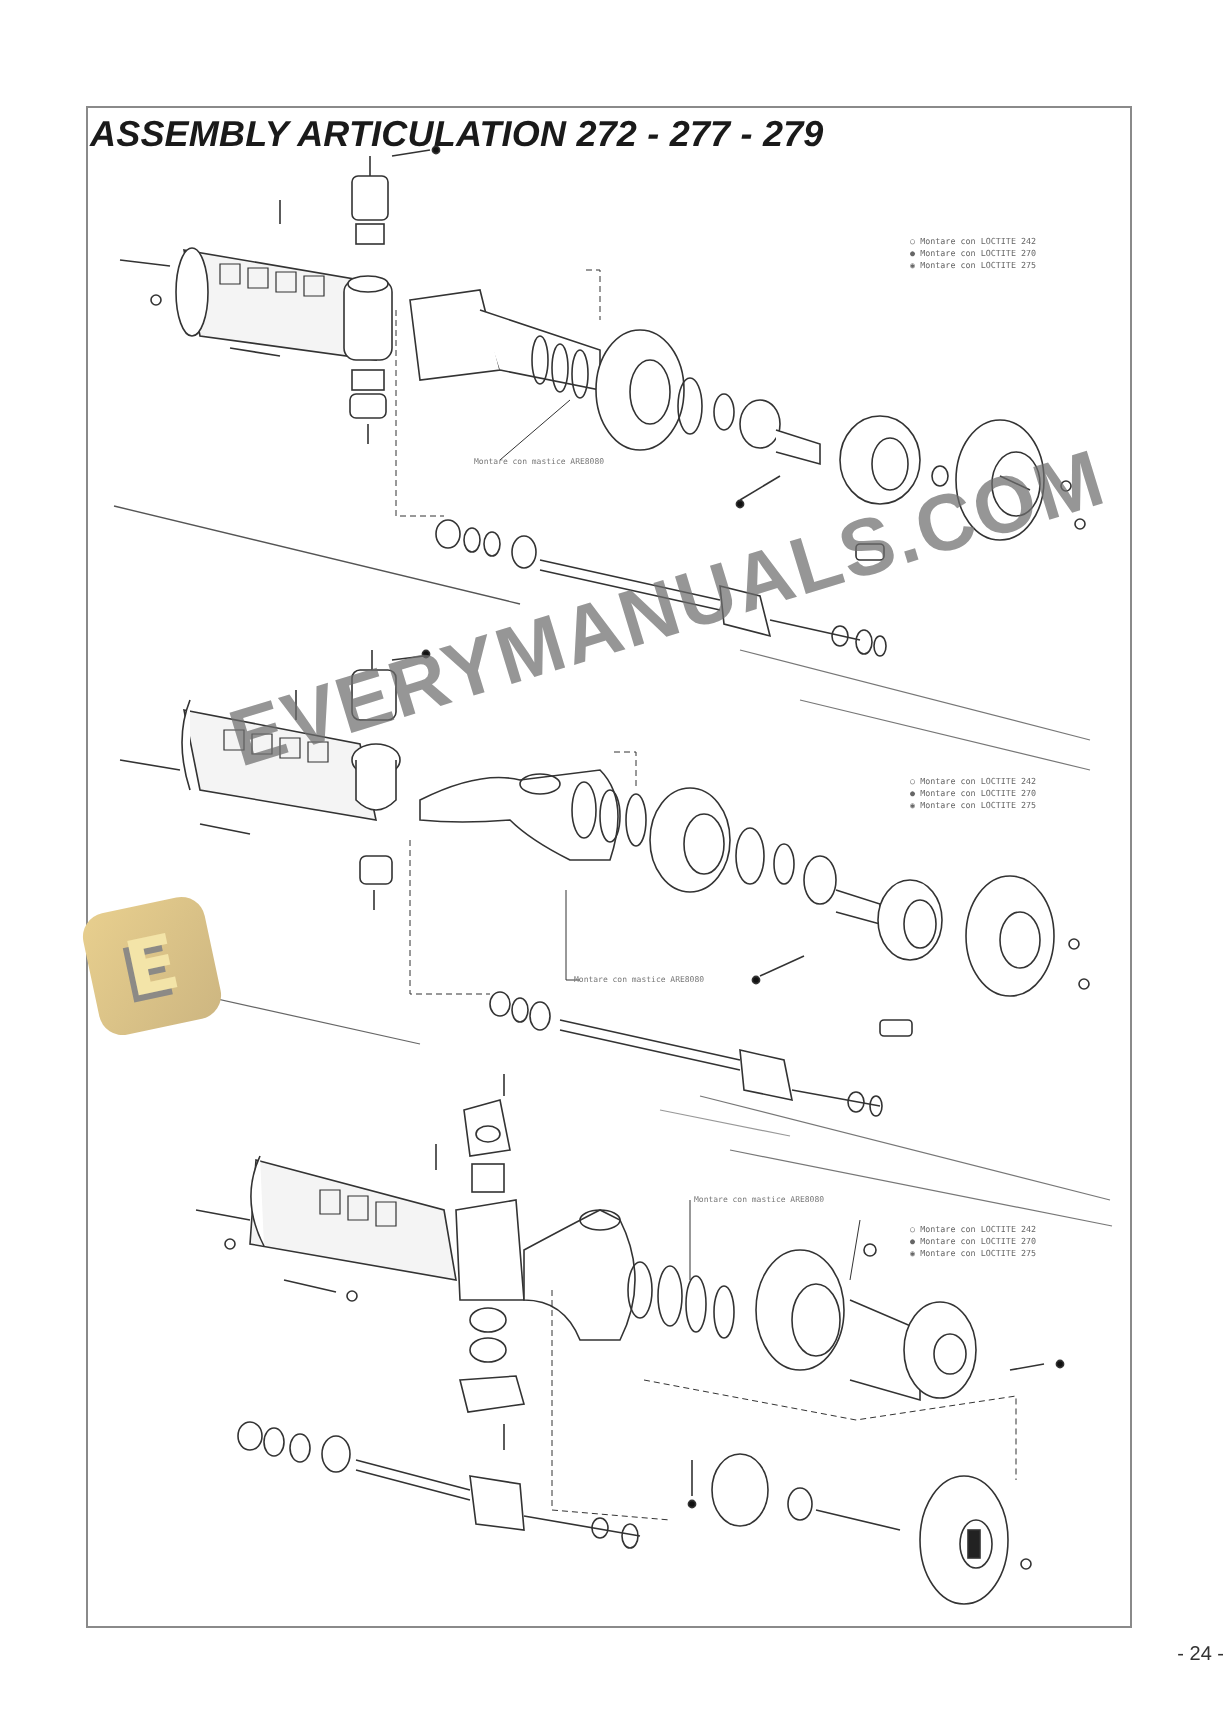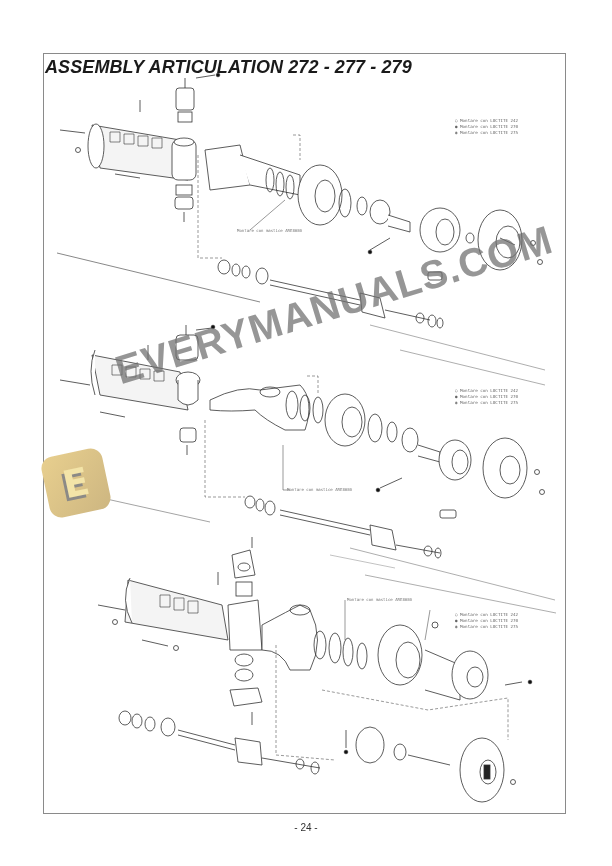--- a/index.html
+++ b/index.html
@@ -6,21 +6,21 @@
   body { width:612px; height:866px; position:relative; overflow:hidden; font-family:"Liberation Sans", sans-serif; }
   .title { position:absolute; left:45px; top:25px; font-size:18px; font-weight:bold; font-style:italic; color:#1a1a1a; letter-spacing:0.1px;margin-top:32px; }
   .frame { position:absolute; left:43px; top:53px; width:523px; height:761px; border:1.5px solid #8a8a8a; box-sizing:border-box; }
   .diagram { position:absolute; left:0; top:0; width:612px; height:866px; }
   .legend { position:absolute; font-family:"DejaVu Sans Mono", monospace; font-size:4.2px; color:#666; line-height:6px; }
   .legend .row { white-space:nowrap; }
   .callout { position:absolute; font-family:"DejaVu Sans Mono", monospace; font-size:4px; color:#777; white-space:nowrap; }
   .watermark { position:absolute; left:110px; top:350px; transform:rotate(-17deg); transform-origin:left top; font-size:40px; font-weight:bold; color:rgba(110,110,110,0.72); letter-spacing:1px; white-space:nowrap; }
   .wm-logo { position:absolute; left:45px; top:452px; width:62px; height:62px; border-radius:12px; background:linear-gradient(135deg,#e8cf8e,#cdb681); transform:rotate(-12deg); display:flex; align-items:center; justify-content:center; }
   .wm-logo span { font-size:38px; font-weight:bold; color:#f3e4a8; text-shadow:-3px 3px 0 #8c8a86; font-family:"DejaVu Sans", sans-serif; }
-  .pageno { position:absolute; left:0; width:612px; top:822px; text-align:center; font-size:10px; color:#333; }
+  .pageno { position:absolute; left:0; width:612px; top:822px; text-align:right; font-size:10px; color:#333; }
 </style>
 </head>
 <body>
 
 <div class="title">ASSEMBLY ARTICULATION 272 - 277 - 279</div>
 
 <div class="frame"></div>
 
 <svg class="diagram" viewBox="0 0 612 866" xmlns="http://www.w3.org/2000/svg" fill="none" stroke="#333" stroke-width="0.8">
 

